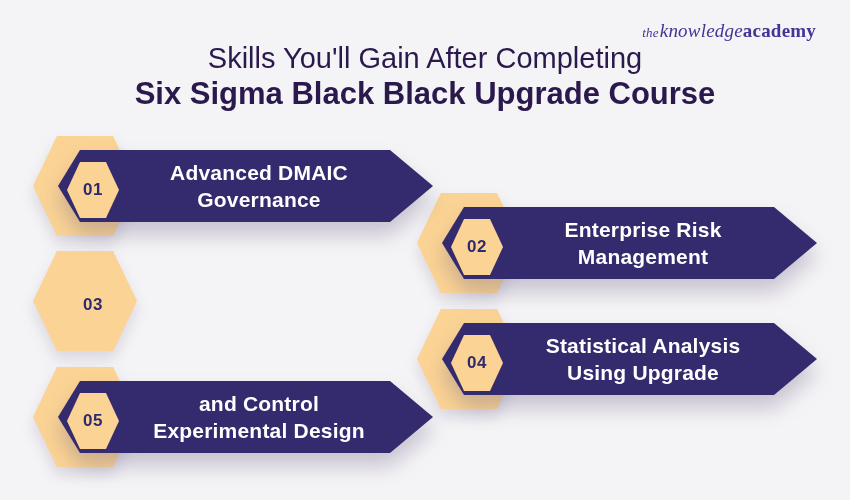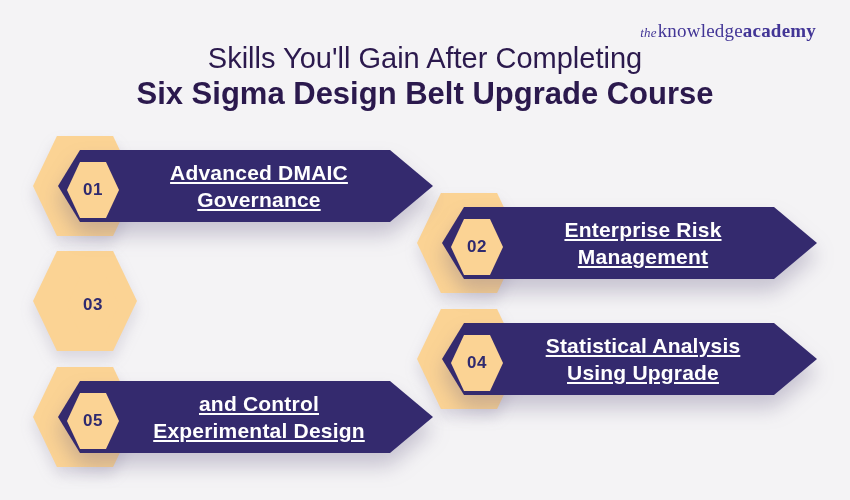--- a/index.html
+++ b/index.html
@@ -20,21 +20,21 @@
     position: absolute;
     top: 20px;
     right: 34px;
     font-family: "Liberation Serif", serif;
     color: #423596;
     font-size: 19px;
     letter-spacing: 0.2px;
     white-space: nowrap;
   }
   .logo-the { font-style: italic; font-size: 13px; margin-right: 1px; }
-  .logo-knowledge { font-weight: 400; }
+  .logo-knowledge { font-weight: 400; font-style: italic; }
   .logo-academy { font-weight: 700; }
 
   
   .title1 {
     position: absolute;
     top: 42px; left: 0;
     width: 100%;
     text-align: center;
     font-size: 29px;
     font-weight: 500;
@@ -88,21 +88,20 @@
     position: absolute; left: 75px; right: 48px; top: 0; bottom: 0;
     display: flex; flex-direction: column;
     justify-content: center; align-items: center;
     color: #ffffff;
     font-size: 21px;
     font-weight: 600;
     line-height: 27px;
     text-align: left;
     letter-spacing: 0.2px;
     white-space: nowrap;
-    text-decoration: underline;
   }
   .banner-text span { display: block; }
 
   .hex-inner {
     position: absolute; left: 34px; top: 26px;
     width: 52px; height: 56px;
     background: #fbd394;
     clip-path: polygon(25% 0, 75% 0, 100% 50%, 75% 100%, 25% 100%, 0 50%);
     z-index: 3;
     display: flex; align-items: center; justify-content: center;
@@ -117,21 +116,21 @@
 </head>
 <body>
 
 <div class="canvas">
 
   <div class="logo">
     <span class="logo-the">the</span><span class="logo-knowledge">knowledge</span><span class="logo-academy">academy</span>
   </div>
 
   <h1 class="title1">Skills You'll Gain After Completing</h1>
-  <h2 class="title2">Six Sigma Design Belt Upgrade Course</h2>
+  <h2 class="title2">Six Sigma Black Black Upgrade Course</h2>
 
   <div class="row row-1">
     <div class="hex-outer-wrap">
         <div class="hex-outer"></div>
       </div>
     <div class="banner-wrap">
       <div class="banner">
         <div class="banner-text">
           <span>Advanced DMAIC</span>
           <span>Governance</span>

